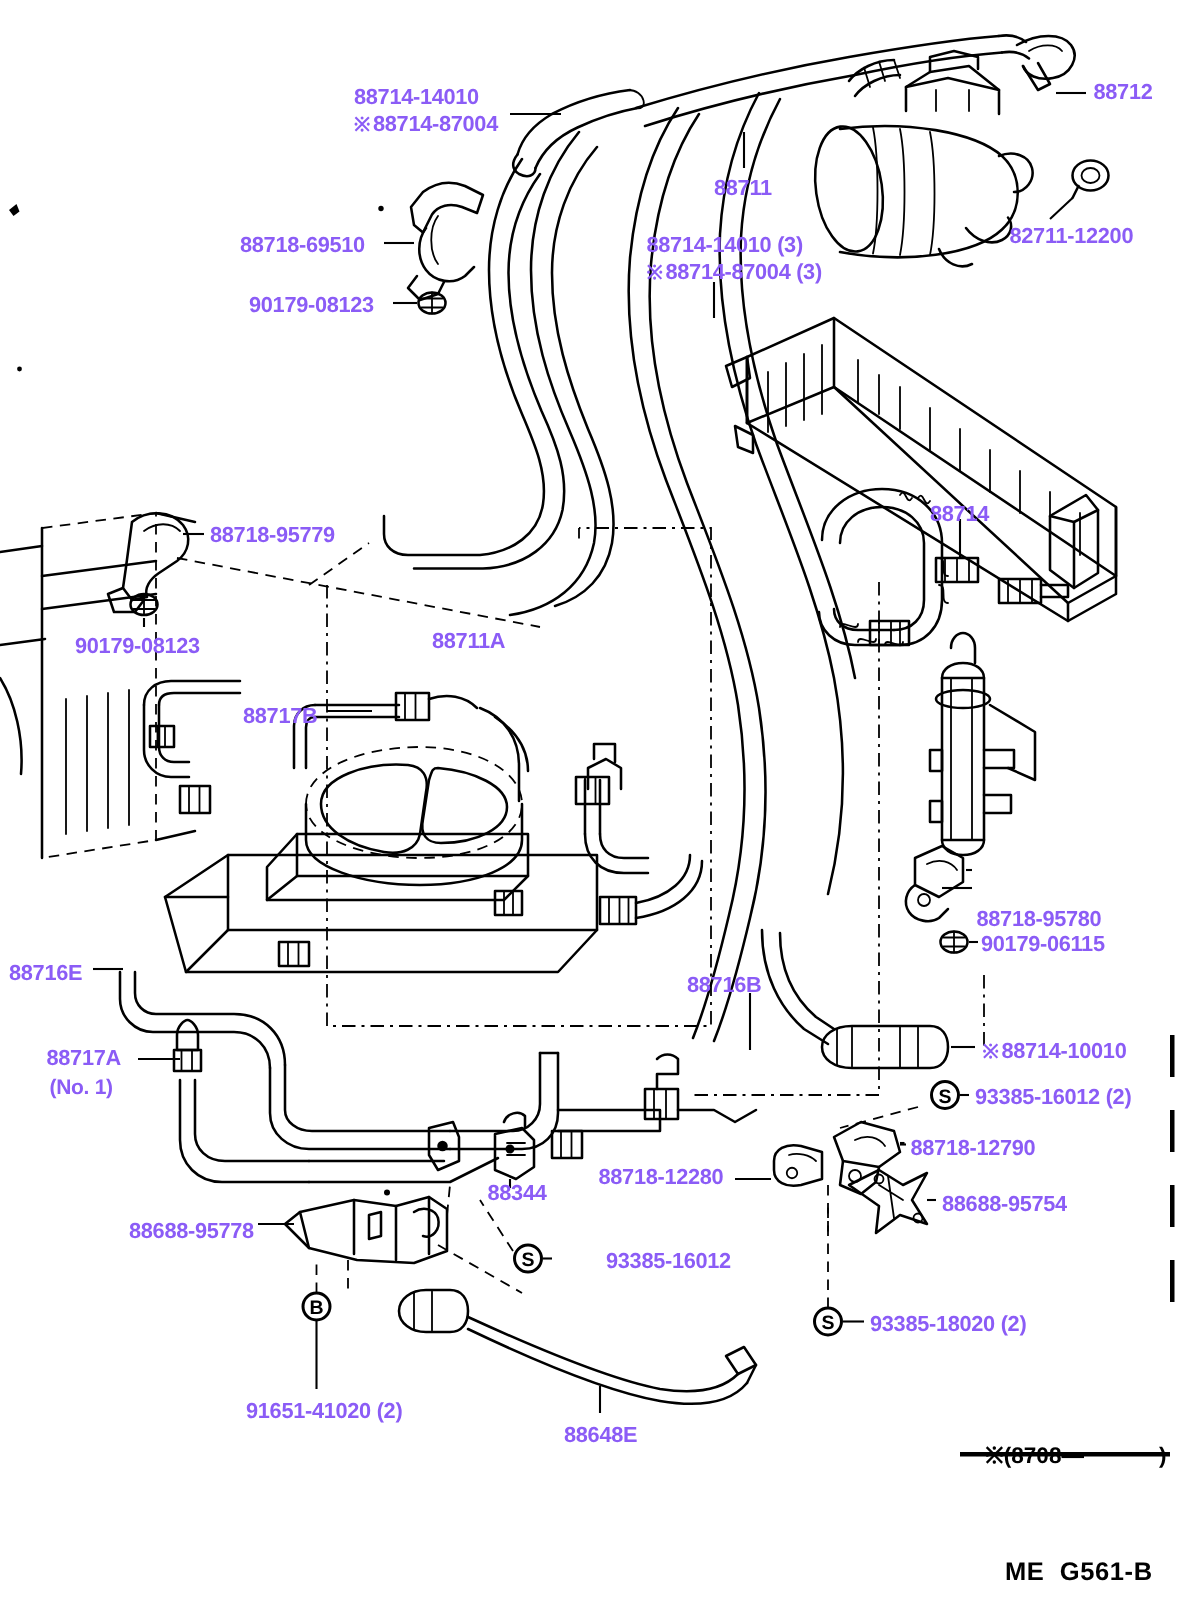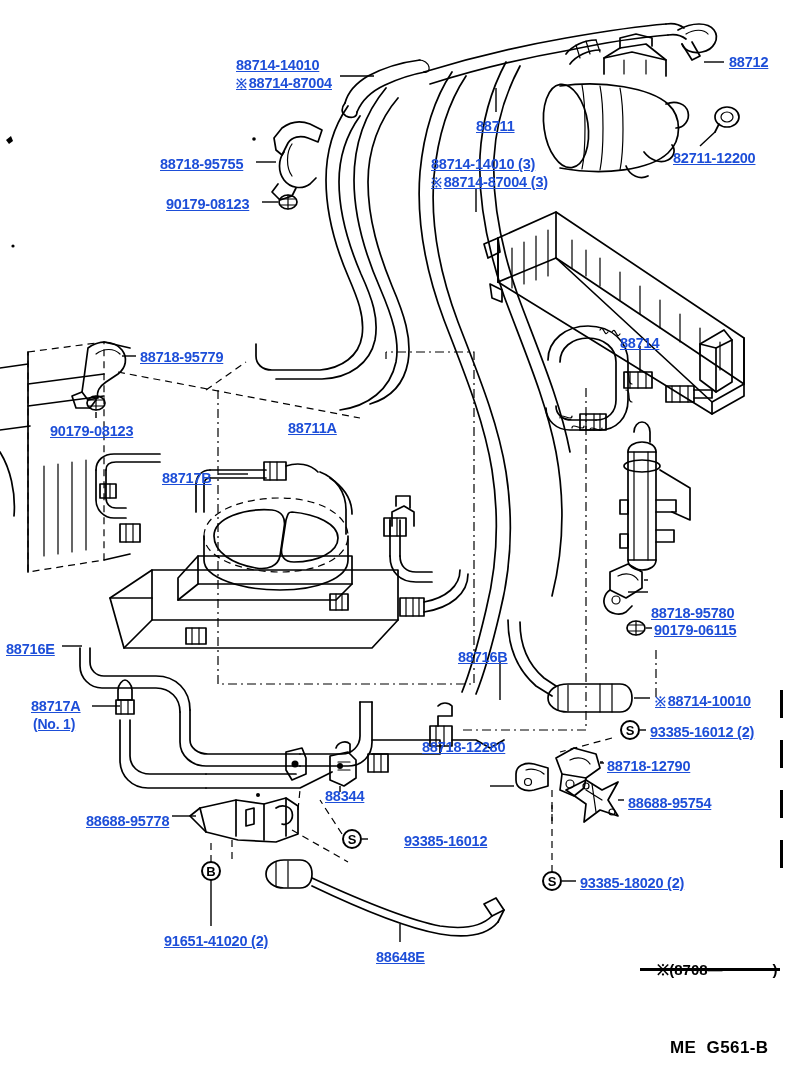--- a/index.html
+++ b/index.html
@@ -21,24 +21,23 @@
     left: 0; top: 0;
     width: 792px;
     height: 1070px;
   }
   .lbl {
     position: absolute;
     font-family: "Liberation Sans", sans-serif;
     font-weight: bold;
     font-size: 14.5px;
     letter-spacing: -0.2px;
-    color: #1d4ed8;
+    color: #8b5cf6;
     white-space: pre;
     line-height: 1.28;
-    text-decoration: underline;
   }
   .lbl.sub {
     font-size: 14px;
     font-weight: bold;
   }
   .lbl.star::before {
     content: "\203B";
     font-size: 13px;
     margin-right: 2px;
   }
@@ -503,37 +502,37 @@
   </svg>
 
   <div id="labels">
       <div class="lbl" style="left: 236px; top: 56px;">88714-14010</div>
       <div class="lbl star" style="left: 236px; top: 74px;">88714-87004</div>
       <div class="lbl" style="left: 729px; top: 53px;">88712</div>
       <div class="lbl" style="left: 476px; top: 117px;">88711</div>
       <div class="lbl" style="left: 673px; top: 149px;">82711-12200</div>
       <div class="lbl" style="left: 431px; top: 155px;">88714-14010 (3)</div>
       <div class="lbl star" style="left: 431px; top: 173px;">88714-87004 (3)</div>
-      <div class="lbl" style="left: 160px; top: 155px;">88718-95755</div>
+      <div class="lbl" style="left: 160px; top: 155px;">88718-69510</div>
       <div class="lbl" style="left: 166px; top: 195px;">90179-08123</div>
       <div class="lbl" style="left: 140px; top: 348px;">88718-95779</div>
       <div class="lbl" style="left: 50px; top: 422px;">90179-08123</div>
       <div class="lbl" style="left: 288px; top: 419px;">88711A</div>
       <div class="lbl" style="left: 162px; top: 469px;">88717B</div>
       <div class="lbl" style="left: 620px; top: 334px;">88714</div>
       <div class="lbl" style="left: 651px; top: 588px; margin-top: 16px;">88718-95780</div>
       <div class="lbl" style="left: 654px; top: 621px;">90179-06115</div>
       <div class="lbl" style="left: 6px; top: 640px;">88716E</div>
       <div class="lbl" style="left: 31px; top: 697px;">88717A</div>
       <div class="lbl sub" style="left: 33px; top: 716px;">(No. 1)</div>
       <div class="lbl" style="left: 458px; top: 648px;">88716B</div>
       <div class="lbl star" style="left: 655px; top: 692px;">88714-10010</div>
       <div class="lbl" style="left: 650px; top: 723px;">93385-16012 (2)</div>
       <div class="lbl" style="left: 607px; top: 757px;">88718-12790</div>
-      <div class="lbl" style="left: 399px; top: 738px; margin-left: 23px;">88718-12280</div>
+      <div class="lbl" style="left: 399px; top: 776px;">88718-12280</div>
       <div class="lbl" style="left: 325px; top: 787px;">88344</div>
       <div class="lbl" style="left: 628px; top: 794px;">88688-95754</div>
       <div class="lbl" style="left: 86px; top: 812px;">88688-95778</div>
       <div class="lbl" style="left: 372px; top: 832px; margin-left: 32px;">93385-16012</div>
       <div class="lbl" style="left: 580px; top: 874px;">93385-18020 (2)</div>
       <div class="lbl" style="left: 164px; top: 932px;">91651-41020 (2)</div>
       <div class="lbl" style="left: 376px; top: 948px;">88648E</div>
     </div>
 
   <div class="footer-note" style="left:640px; top:942px;">

